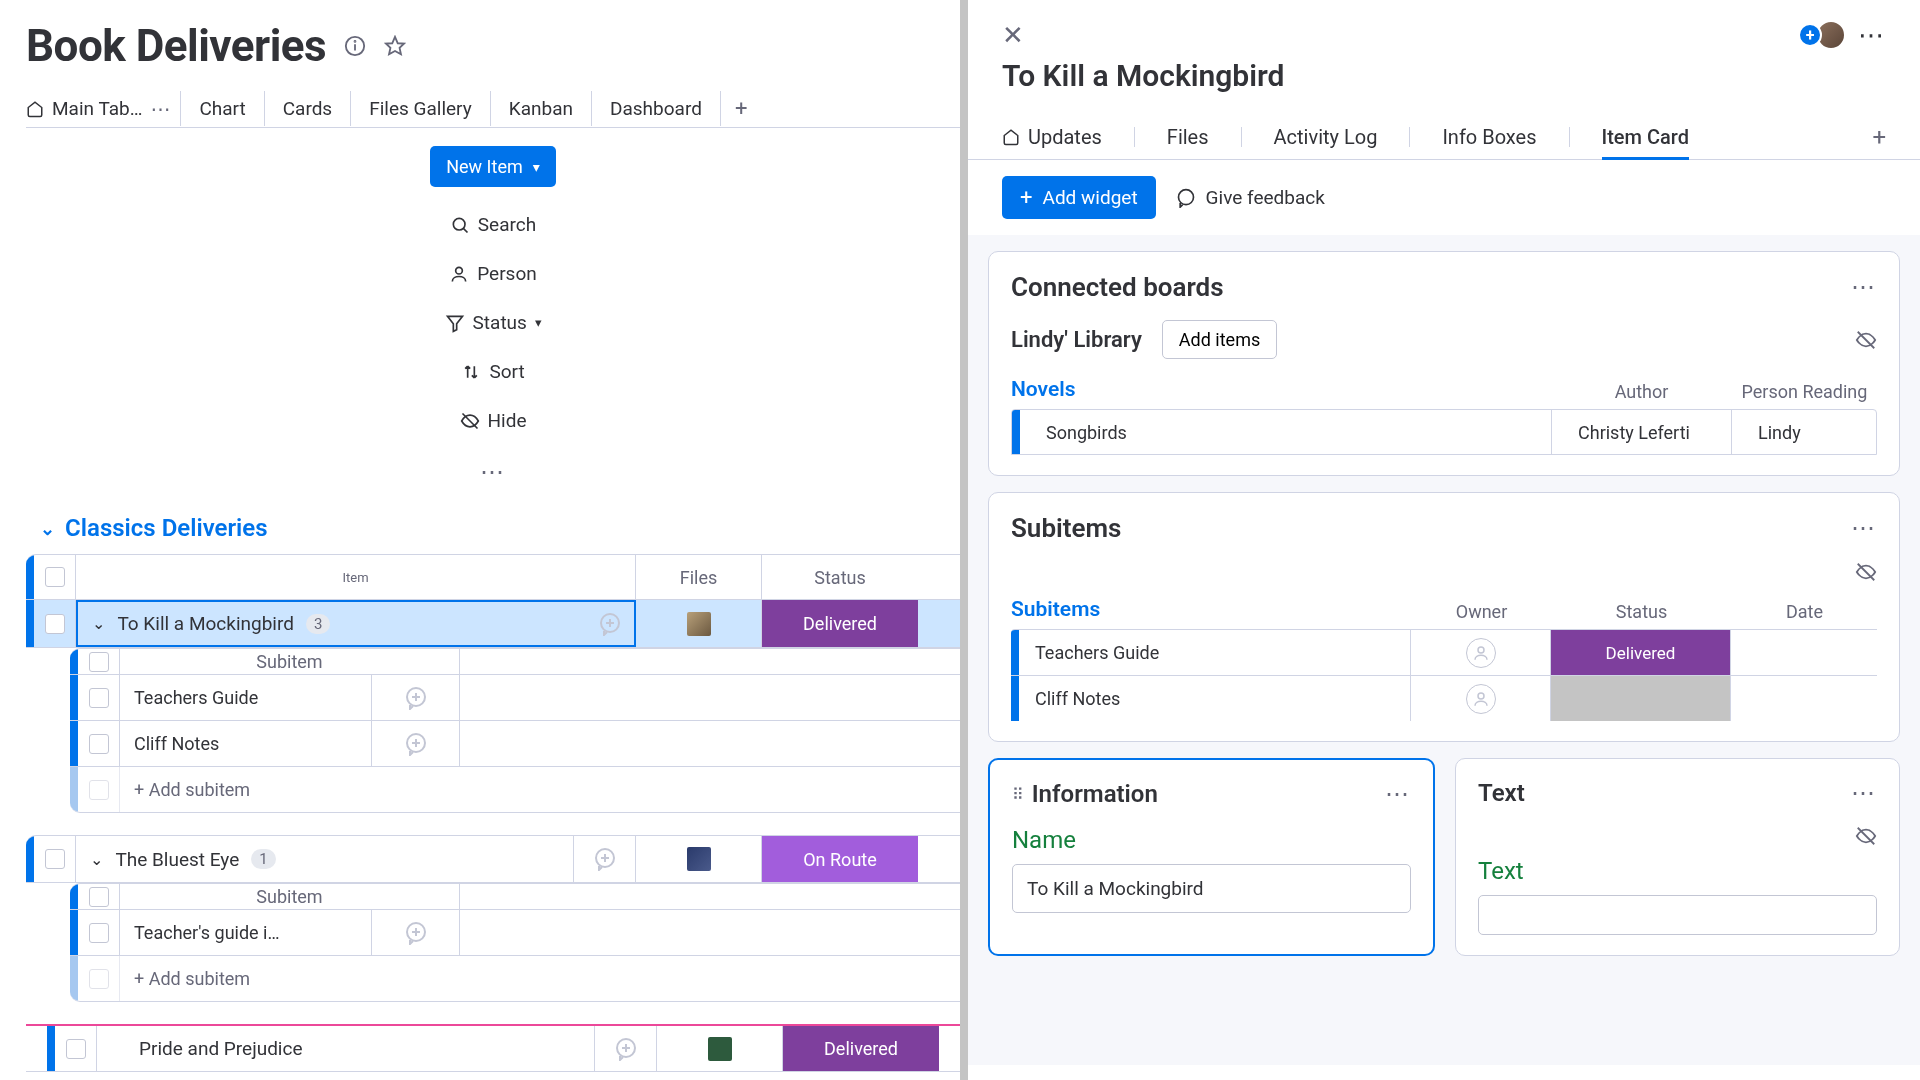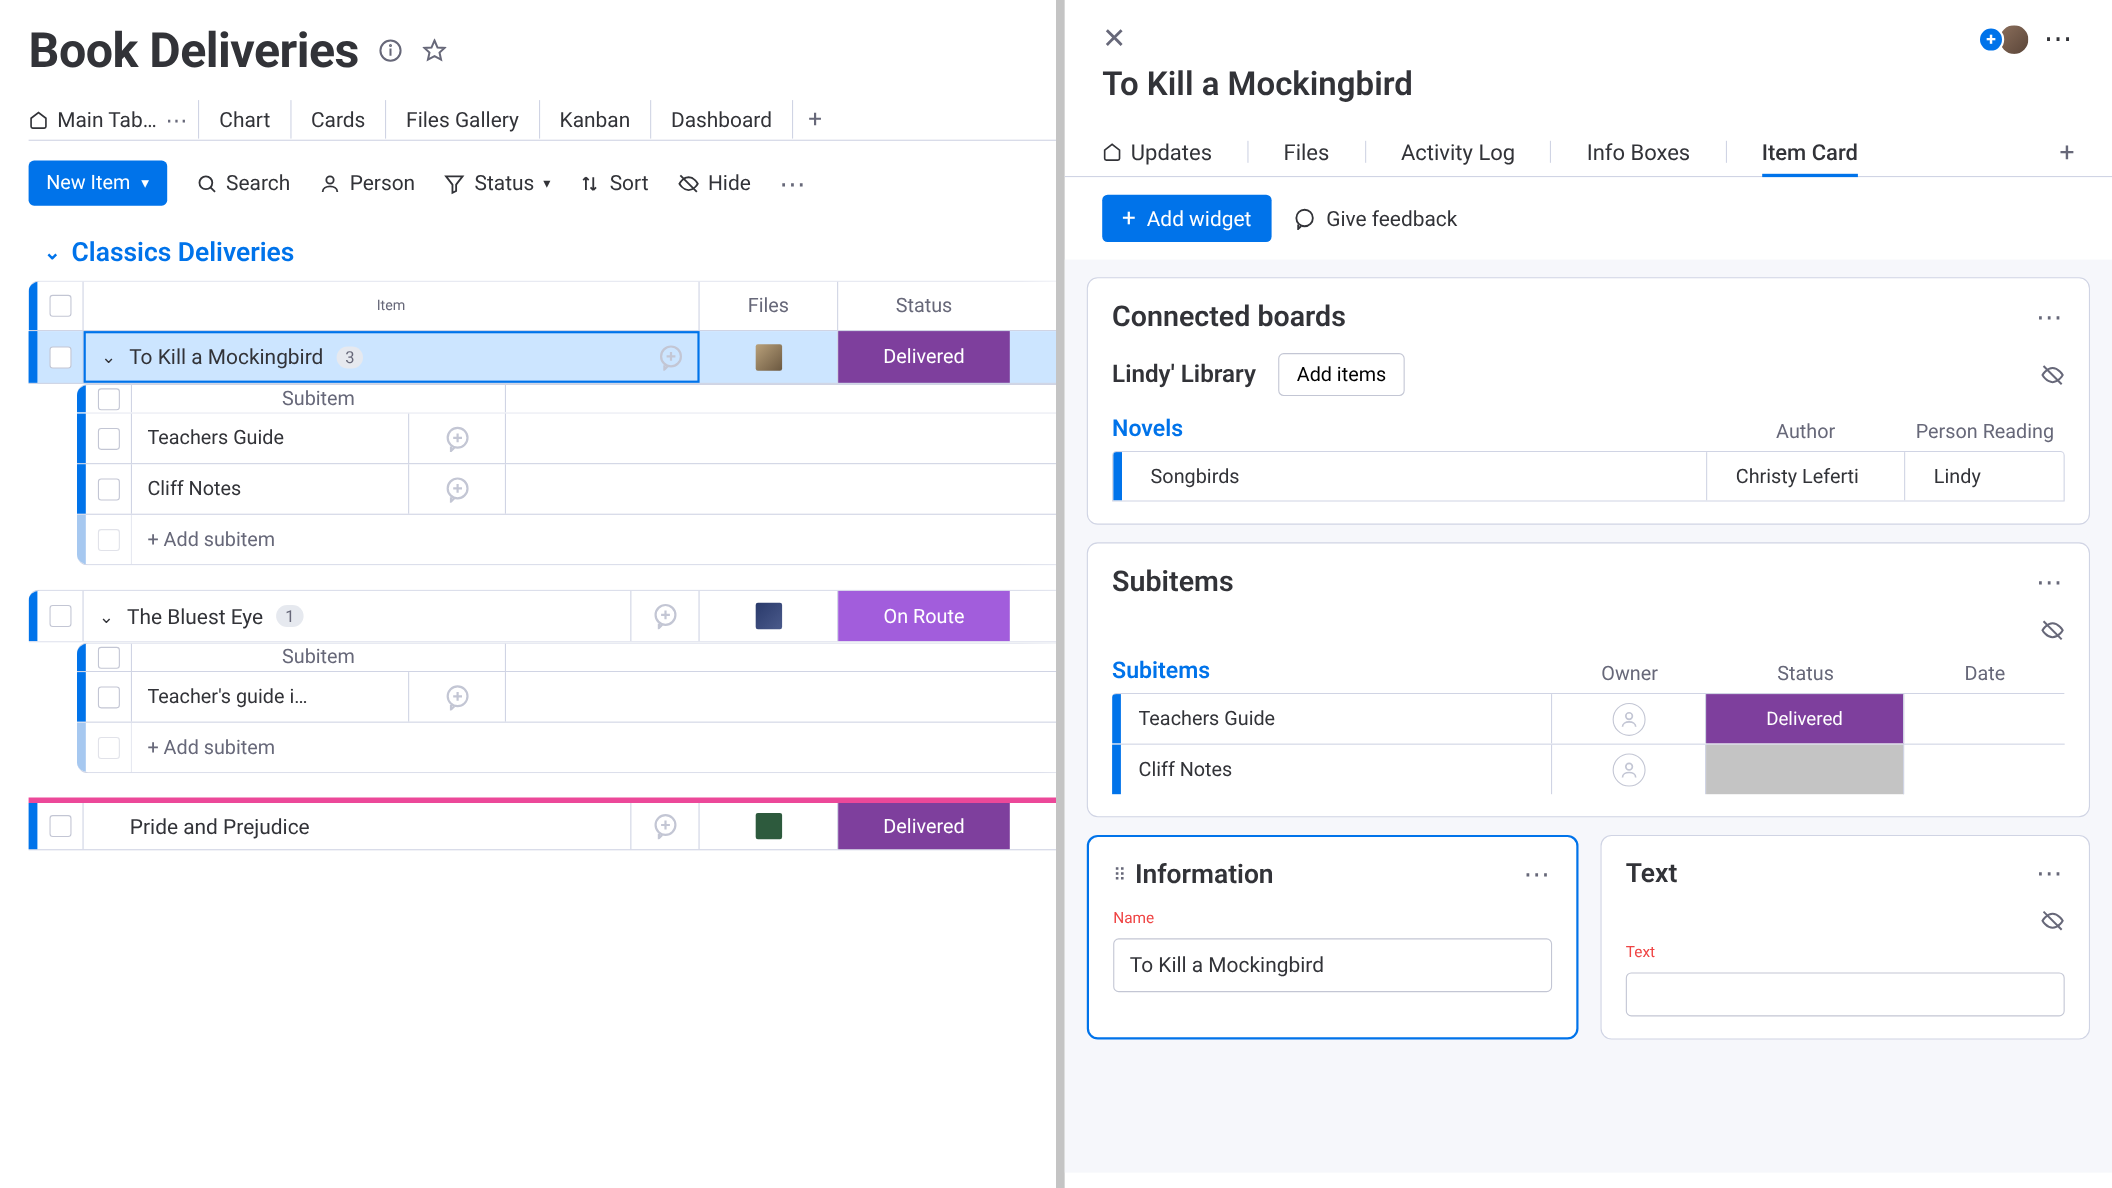--- a/index.html
+++ b/index.html
@@ -13,21 +13,21 @@
 .info-icon, .star-icon { width: 22px; height: 22px; color: #676879; cursor: pointer; display: flex; align-items: center; justify-content: center; }
 
 .views-row { display: flex; align-items: center; gap: 0; border-bottom: 1px solid #d0d4e4; padding-bottom: 0; margin-bottom: 18px; }
 .view-tab { padding: 6px 18px; font-size: 19px; color: #323338; cursor: pointer; display: flex; align-items: center; gap: 8px; border-right: 1px solid #d0d4e4; }
 .view-tab:last-of-type { border-right: none; }
 .view-tab.first { padding-left: 0; }
 .home-icon { width: 18px; height: 18px; }
 .dots { width: 12px; font-size: 20px; line-height: 0; color: #676879; }
 .add-view { padding: 6px 14px; font-size: 22px; color: #676879; cursor: pointer; }
 
-.toolbar-row { display: flex; align-items: center; gap: 26px; margin-bottom: 28px; }
+.toolbar-row { display: flex; align-items: center; gap: 26px; margin-bottom: 28px; flex-direction: column; }
 .new-item-btn { background: #0073ea; color: #fff; border: none; border-radius: 5px; padding: 10px 16px; font-size: 18px; display: flex; align-items: center; gap: 10px; cursor: pointer; }
 .new-item-btn .chev { font-size: 14px; }
 .tool { display: flex; align-items: center; gap: 8px; font-size: 19px; color: #323338; cursor: pointer; }
 .tool svg, .tool .ico { width: 20px; height: 20px; }
 .more-dots { font-size: 24px; letter-spacing: 2px; color: #676879; cursor: pointer; }
 
 
 .group-header { display: flex; align-items: center; gap: 10px; color: #0073ea; font-size: 24px; font-weight: 600; margin-bottom: 12px; padding-left: 14px; }
 .group-header .chev { font-size: 18px; }
 
@@ -121,21 +121,21 @@
 .sub-mini-row .bar { width: 8px; background: #0073ea; }
 .sub-mini-cell { display: flex; align-items: center; padding: 0 16px; font-size: 18px; border-right: 1px solid #d0d4e4; }
 .owner-ico { width: 30px; height: 30px; border-radius: 50%; border: 1.5px solid #c3c6d4; display: flex; align-items: center; justify-content: center; color: #c3c6d4; }
 .sub-status-cell { flex: 0 0 180px; display:flex; align-items:center; justify-content:center; color:#fff; font-size:17px; border-right:1px solid #d0d4e4; }
 .status-blank { background: #c4c4c4; }
 
 .bottom-widgets { display: flex; gap: 20px; margin-top: 16px; }
 .widget.half { flex: 1; margin: 0; }
 .widget.info { border: 2px solid #0073ea; }
 .drag-handle { color: #676879; font-size: 16px; margin-right: 8px; cursor: grab; }
-.info-field-label { font-size: 14px; color: #ef4444; margin-bottom: 10px; }
+.info-field-label { font-size: 24px; color: #15803d; margin-bottom: 10px; }
 .info-field-val { border: 1px solid #c3c6d4; border-radius: 5px; padding: 12px 14px; font-size: 19px; }
 
 .cursor { position: absolute; left: 950px; top: 626px; pointer-events: none; font-size: 18px; }
 
 svg { display: block; }
 </style>
 </head>
 <body>
 
 <div class="left-panel">
@@ -360,21 +360,21 @@
       </div>
       <div class="add-sub-row">
         <div class="bar"></div>
         <div class="cb">
             <div class="cb-box"></div>
           </div>
         <div class="add-sub-text">+ Add subitem</div>
       </div>
     </div>
 
-    <div class="item-row" style="border-top:5px solid #ec4899;">
+    <div class="item-row" style="border-top:2px solid #ec4899;justify-content:center;">
       <div class="bar"></div>
       <div class="cb">
           <div class="cb-box"></div>
         </div>
       <div class="item-cell" style="flex:0 0 498px">
         <span style="width:16px"></span>
         <span>Pride and Prejudice</span>
       </div>
       <div style="flex:0 0 62px; display:flex; align-items:center; justify-content:center; border-right:1px solid #d0d4e4;">
           <svg viewBox="0 0 24 24" width="24" height="24" fill="none" stroke="#c3c6d4" stroke-width="2">

